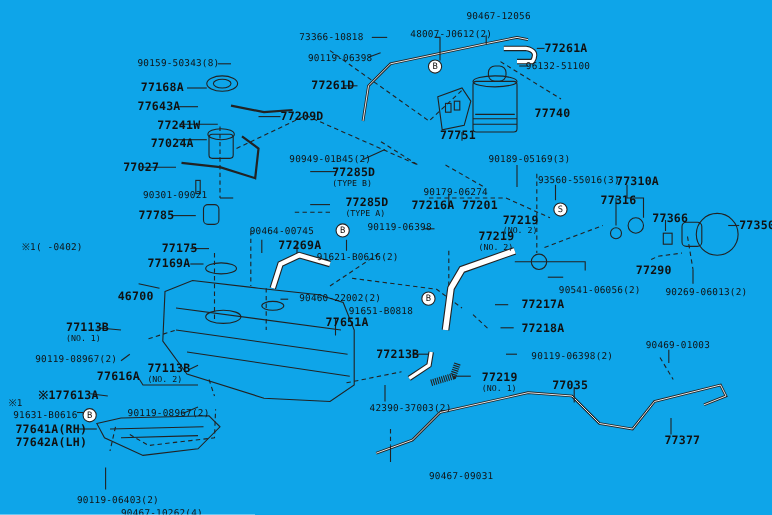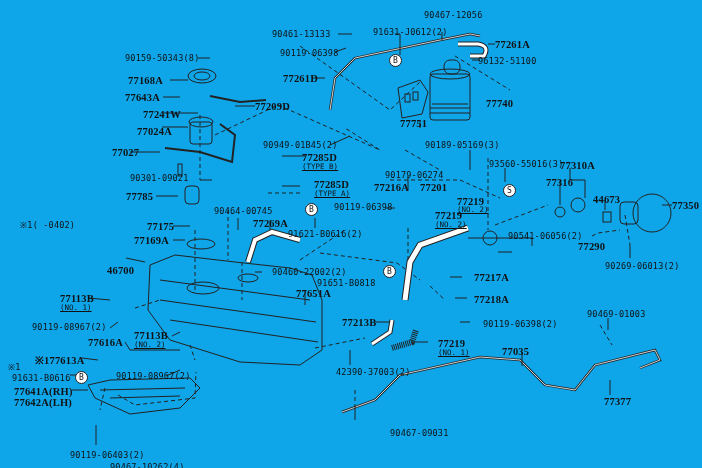--- a/index.html
+++ b/index.html
@@ -1,21 +1,21 @@
 <!DOCTYPE html>
 <html><head>
 <meta charset="utf-8">
 <style>
   html,body{margin:0;padding:0;background:#fff;}
   #canvas{position:relative;width:702px;height:468px;overflow:hidden;background:#0ea5e9;
     font-family:"DejaVu Sans Mono","Liberation Mono",monospace;color:#111;}
   svg.art{position:absolute;left:0;top:0;width:702px;height:468px;}
   .lbl{position:absolute;white-space:nowrap;font-size:8.5px;line-height:9px;letter-spacing:0.2px;}
-  .big{font-size:10.5px;font-weight:bold;line-height:11px;font-family:Liberation Serif, serif;}
-  .sub{position:absolute;white-space:nowrap;font-size:7.5px;line-height:8px;text-decoration:underline;}
+  .big{font-size:10.5px;font-weight:bold;line-height:11px;}
+  .sub{position:absolute;white-space:nowrap;font-size:7.5px;line-height:8px;}
   .circ{position:absolute;width:11px;height:11px;border:1px solid #222;border-radius:50%;
     font-size:8px;line-height:11px;text-align:center;background:#fff;}
 </style>
 </head>
 <body>
 
 <div id="canvas">
 <svg class="art" viewBox="0 0 702 468" fill="none" stroke="#222" stroke-width="1">
 
   <path d="M330 110 L335 78 L355 58 L440 40 L470 34 L480 36" stroke-width="2.4"></path>
@@ -172,62 +172,62 @@
     <path d="M350 365 L350 350"></path>
         <path d="M166 376 L180 370"></path>
         <path d="M72 390 L88 390"></path>
     <path d="M610 395 L610 380"></path>
         <path d="M355 405 L355 420"></path>
         <path d="M96 425 L96 445"></path>
   </g>
 </svg>
 
 <div class="lbl" style="left:424px;top:11px">90467-12056</div>
-<div class="lbl" style="left:272px;top:30px">90461-13133</div>
-<div class="lbl" style="left:373px;top:28px">91631-J0612(2)</div>
+<div class="lbl" style="left:272px;top:30px">73366-10818</div>
+<div class="lbl" style="left:373px;top:28px">48007-J0612(2)</div>
 <div class="lbl big" style="left:495px;top:39px">77261A</div>
 <div class="lbl" style="left:280px;top:49px">90119-06398</div>
 <div class="lbl" style="left:478px;top:57px">96132-51100</div>
 <div class="lbl" style="left:125px;top:54px">90159-50343(8)</div>
 <div class="lbl big" style="left:283px;top:73px">77261D</div>
 <div class="lbl big" style="left:128px;top:75px">77168A</div>
 <div class="lbl big" style="left:125px;top:92px">77643A</div>
 <div class="lbl big" style="left:255px;top:101px">77209D</div>
 <div class="lbl big" style="left:486px;top:98px">77740</div>
 <div class="lbl big" style="left:143px;top:109px">77241W</div>
 <div class="lbl big" style="left:137px;top:126px">77024A</div>
 <div class="lbl big" style="left:400px;top:118px">77751</div>
 <div class="lbl" style="left:263px;top:141px">90949-01B45(2)</div>
 <div class="lbl big" style="left:112px;top:147px">77027</div>
 <div class="lbl big" style="left:302px;top:152px">77285D</div>
 <div class="sub" style="left:302px;top:163px">(TYPE B)</div>
-<div class="lbl" style="left:425px;top:141px">90189-05169(3)</div>
+<div class="lbl" style="left:444px;top:141px">90189-05169(3)</div>
 <div class="lbl" style="left:130px;top:174px">90301-09021</div>
 <div class="lbl big" style="left:314px;top:179px">77285D</div>
 <div class="sub" style="left:314px;top:190px">(TYPE A)</div>
 <div class="lbl" style="left:385px;top:171px">90179-06274</div>
 <div class="lbl" style="left:489px;top:160px">93560-55016(3)</div>
 <div class="lbl big" style="left:560px;top:160px">77310A</div>
 <div class="lbl big" style="left:374px;top:182px">77216A</div>
 <div class="lbl big" style="left:420px;top:182px">77201</div>
 <div class="lbl big" style="left:546px;top:177px">77316</div>
-<div class="lbl big" style="left:593px;top:194px">44673</div>
+<div class="lbl big" style="left:593px;top:194px">77366</div>
 <div class="lbl big" style="left:126px;top:191px">77785</div>
 <div class="lbl big" style="left:457px;top:196px">77219</div>
 <div class="sub" style="left:457px;top:206px">(NO. 2)</div>
 <div class="lbl big" style="left:672px;top:200px">77350</div>
-<div class="lbl" style="left:214px;top:207px">90464-00745</div>
+<div class="lbl" style="left:227px;top:207px">90464-00745</div>
 <div class="lbl" style="left:334px;top:203px">90119-06398</div>
 <div class="lbl big" style="left:435px;top:210px">77219</div>
 <div class="sub" style="left:435px;top:221px">(NO. 2)</div>
 <div class="lbl big" style="left:147px;top:221px">77175</div>
 <div class="lbl big" style="left:253px;top:218px">77269A</div>
 <div class="lbl" style="left:288px;top:230px">91621-B0616(2)</div>
 <div class="lbl big" style="left:134px;top:235px">77169A</div>
-<div class="lbl" style="left:508px;top:232px">90541-06056(2)</div>
+<div class="lbl" style="left:508px;top:260px">90541-06056(2)</div>
 <div class="lbl big" style="left:578px;top:241px">77290</div>
 <div class="lbl" style="left:605px;top:262px">90269-06013(2)</div>
 <div class="lbl big" style="left:107px;top:265px">46700</div>
 <div class="lbl" style="left:272px;top:268px">90460-22002(2)</div>
 <div class="lbl big" style="left:474px;top:272px">77217A</div>
 <div class="lbl" style="left:317px;top:279px">91651-B0818</div>
 <div class="lbl big" style="left:296px;top:288px">77651A</div>
 <div class="lbl big" style="left:474px;top:294px">77218A</div>
 <div class="lbl big" style="left:60px;top:293px">77113B</div>
 <div class="sub" style="left:60px;top:304px">(NO. 1)</div>

